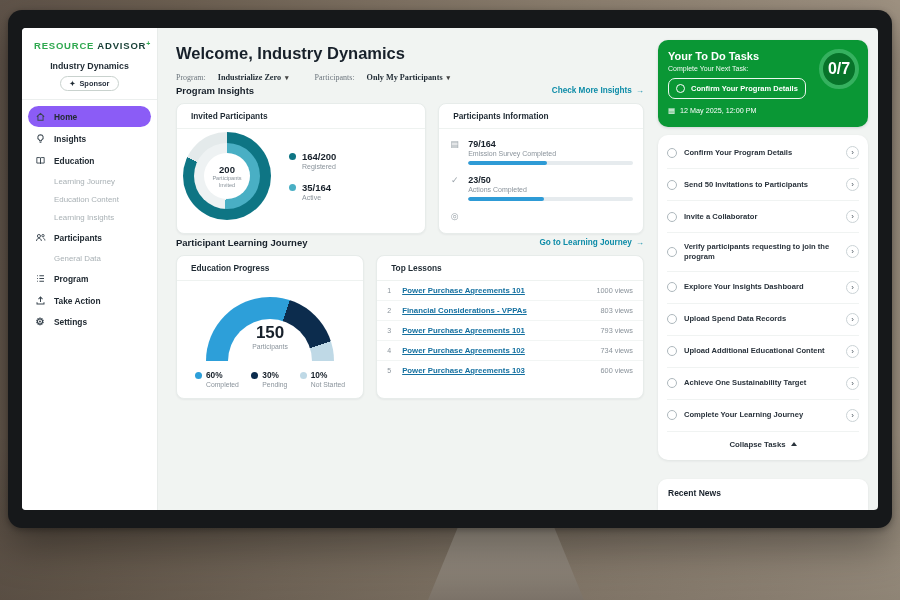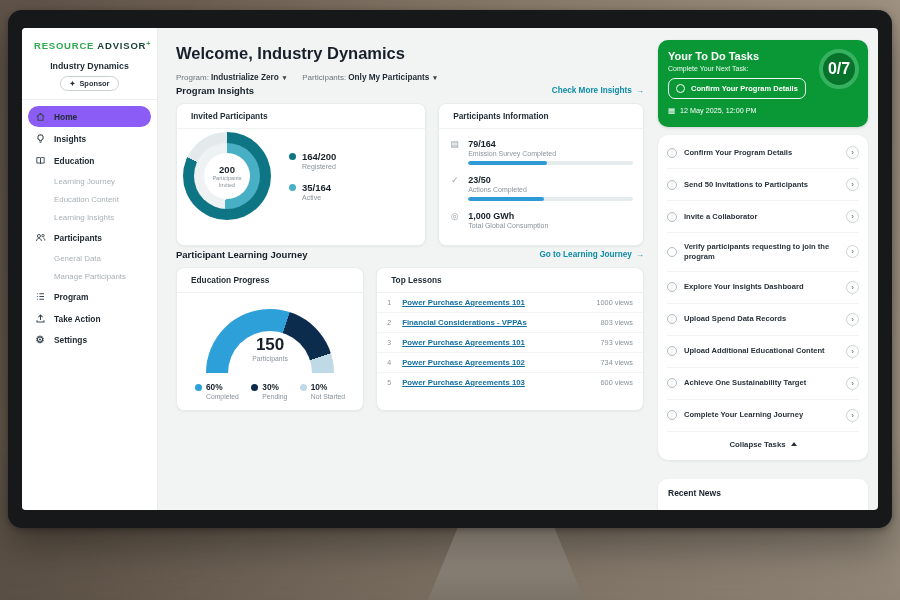--- a/index.html
+++ b/index.html
@@ -24,21 +24,21 @@
   .nav-item { margin:1px 6px; padding:5px 6px; border-radius:14px; display:flex; gap:8px; align-items:center; font-size:8.4px; font-weight:700; color:#222B33; cursor:pointer; }
   .nav-item.active { background:#8b5cf6; }
   .nav-ic { width:12px; display:flex; justify-content:center; color:#39454F; }
   .nav-ic.glyph { font-size:10px; line-height:10px; }
   .nav-ic svg { display:block; }
   .nav-sub { margin:0 6px; padding:4.5px 6px 4.5px 26px; font-size:7.9px; font-weight:500; color:#A9B1B5; cursor:pointer; }
 
   
   .main { flex:1; min-width:0; padding:4px 12px 0 18px; }
   h1 { font-size:16.5px; font-weight:700; color:#17202A; margin:12px 0 10px; }
-  .filters { display:flex; align-items:center; gap:2px; font-size:8px; color:#6C757D; }
+  .filters { display:flex; align-items:center; gap:12px; font-size:8px; color:#6C757D;font-family:Liberation Serif, serif; }
   .f-value { display:flex; align-items:center; gap:4px; font-size:8.2px; font-weight:700; color:#1F2A33; margin-right:14px; cursor:pointer; }
   .chev { font-size:7px; color:#444; }
   .sec-row { margin:3px 0 7px; display:flex; justify-content:space-between; align-items:center; }
   .sec-title { font-size:9.5px; font-weight:700; color:#17202A; }
   .sec-link { display:flex; align-items:center; gap:4px; font-size:8.2px; font-weight:700; color:#0E8CA8; cursor:pointer; }
   .cards { display:flex; gap:12px; }
   .card { background:#fff; border:1px solid #E7ECEA; border-radius:8px; box-shadow:0 1px 2px rgba(16,24,40,.05); overflow:hidden; }
   .w-lg { flex:1.12; } .w-sm { flex:.92; } .w-ed { flex:.84; } .w-ls { flex:1.2; }
   .card-h { padding:7px 14px; border-bottom:1px solid #EEF2F0; font-size:8.3px; font-weight:700; color:#1F2A33; }
   .card-b { padding:10px; }
@@ -160,21 +160,20 @@
                 <circle cx="4.3" cy="4.4" r="1.7"></circle>
                 <path d="M1.6 9.8c.2-1.9 1.3-2.9 2.7-2.9s2.5 1 2.7 2.9"></path>
                 <circle cx="8.7" cy="4" r="1.3"></circle>
                 <path d="M8.9 6.7c1.1.2 1.8 1.1 1.9 2.6"></path>
               </g>
             </svg>
           </span>
         <span>Participants</span>
       </div>
       <div class="nav-sub">General Data</div>
-      <div class="nav-sub">Manage Participants</div>
       <div class="nav-item">
         <span class="nav-ic">
             <svg viewBox="0 0 12 12" width="11" height="11">
               <path d="M2.2 3h.9M2.2 6h.9M2.2 9h.9M4.8 3h5M4.8 6h5M4.8 9h5" fill="none" stroke="currentColor" stroke-width="1.1"></path>
             </svg>
           </span>
         <span>Program</span>
       </div>
       <div class="nav-item">
         <span class="nav-ic">
@@ -263,24 +262,20 @@
               <span class="info-body">
                 <div class="info-v">23/50</div>
                 <div class="info-l">Actions Completed</div>
                 <div class="bar">
                     <div class="bar-fill" style="width: 46%;"></div>
                   </div>
               </span>
             </div>
             <div class="info-row">
               <span class="info-ic">◎</span>
-              <span class="info-body">
-                <div class="info-v">1,000 GWh</div>
-                <div class="info-l">Total Global Consumption</div>
-              </span>
             </div>
           </div>
         </div>
       </div>
 
       <div class="sec-row">
         <span class="sec-title">Participant Learning Journey</span>
         <span class="sec-link">
           <span>Go to Learning Journey</span>
           <span>→</span>

